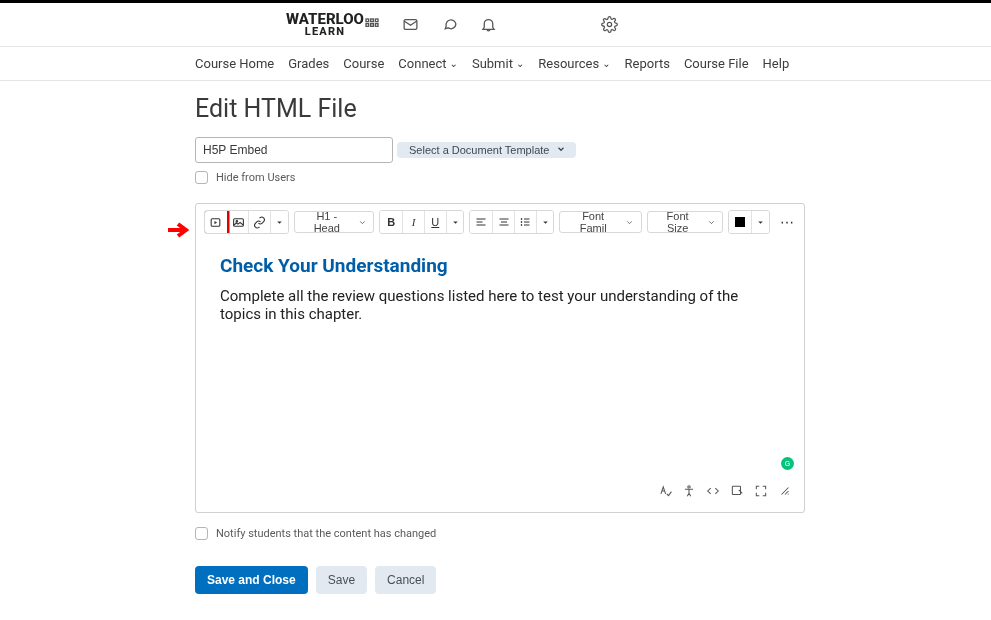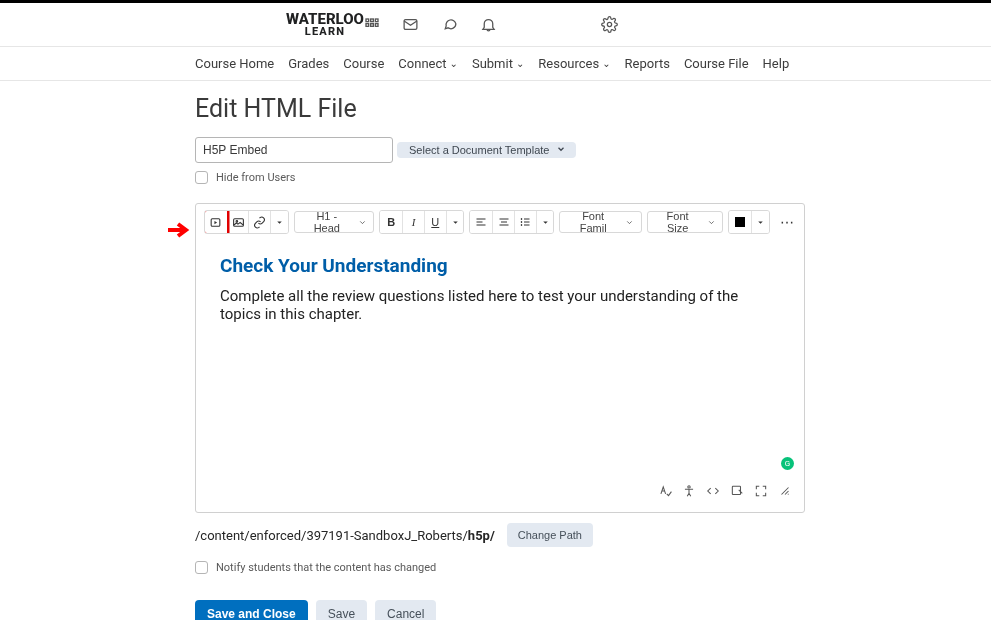--- a/index.html
+++ b/index.html
@@ -302,24 +302,20 @@
         <span class="ef-icon"><svg width="14" height="14" viewBox="0 0 24 24" fill="none" stroke="currentColor" stroke-width="1.8">
               <path d="M4 9V4h5M20 9V4h-5M4 15v5h5M20 15v5h-5"></path>
             </svg></span>
         <span class="ef-icon"><svg width="14" height="14" viewBox="0 0 24 24" fill="none" stroke="currentColor" stroke-width="1.8">
               <path d="M6 18L18 6M12 18l6-6M17 18l1-1"></path>
             </svg></span>
       </div>
     </div>
   </div>
 
-  <div class="path-row">
-    <span class="path-text"><span>/content/enforced/397191-SandboxJ_Roberts/</span><b>h5p/</b></span>
-    <button class="change-path-btn">Change Path</button>
-  </div>
 
   <div class="check-row" style="margin-top:14px">
     <span class="checkbox"></span>
     <span class="check-label">Notify students that the content has changed</span>
   </div>
 
   <div class="actions">
     <button class="btn btn-primary">Save and Close</button>
     <button class="btn btn-secondary">Save</button>
     <button class="btn btn-secondary">Cancel</button>

